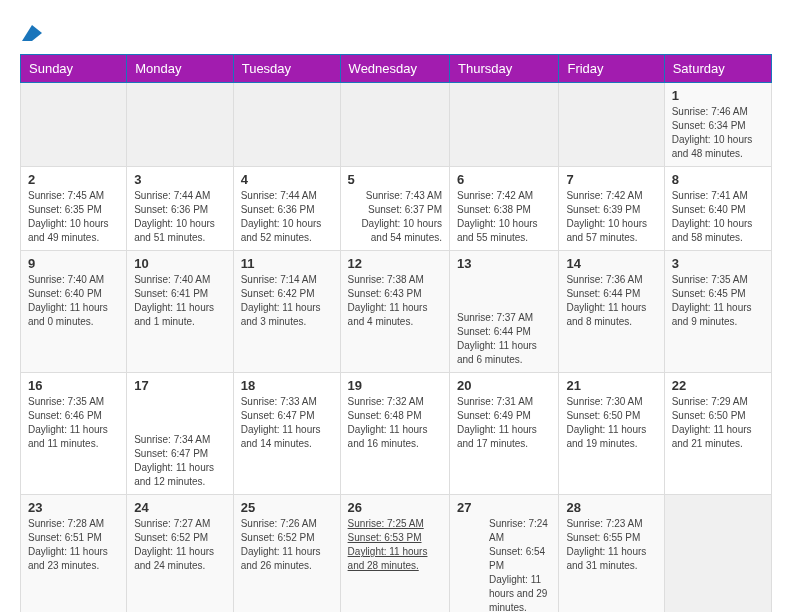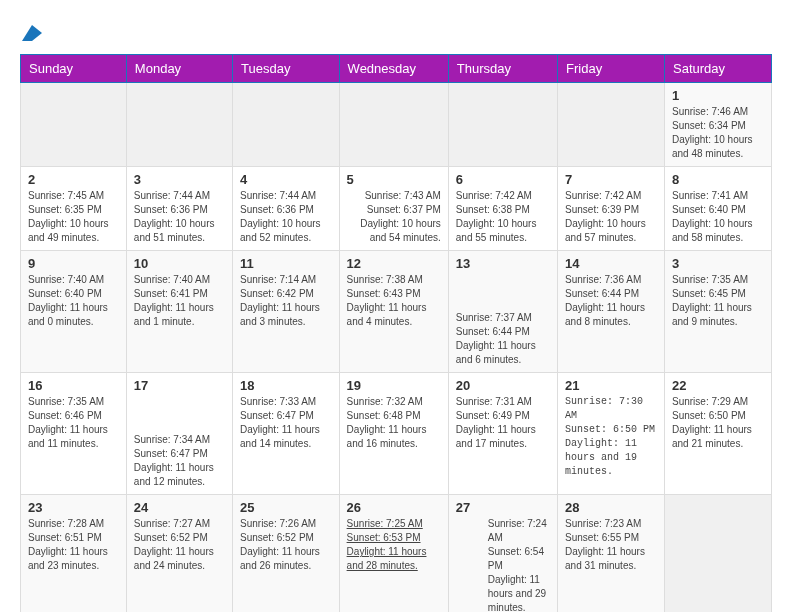--- a/index.html
+++ b/index.html
@@ -251,21 +251,21 @@
 Daylight: 11 hours and 16 minutes.</div>
         </td>
         <td>
           <span class="day-num">20</span>
           <div class="day-cell-content" style="white-space: pre-line;">Sunrise: 7:31 AM
 Sunset: 6:49 PM
 Daylight: 11 hours and 17 minutes.</div>
         </td>
         <td>
           <span class="day-num">21</span>
-          <div class="day-cell-content" style="white-space: pre-line; font-family: Liberation Mono, monospace;">Sunrise: 7:30 AM
+          <div class="day-cell-content" style="white-space: pre-line;">Sunrise: 7:30 AM
 Sunset: 6:50 PM
 Daylight: 11 hours and 19 minutes.</div>
         </td>
         <td>
           <span class="day-num">22</span>
           <div class="day-cell-content" style="white-space: pre-line;">Sunrise: 7:29 AM
 Sunset: 6:50 PM
 Daylight: 11 hours and 21 minutes.</div>
         </td>
       </tr>

